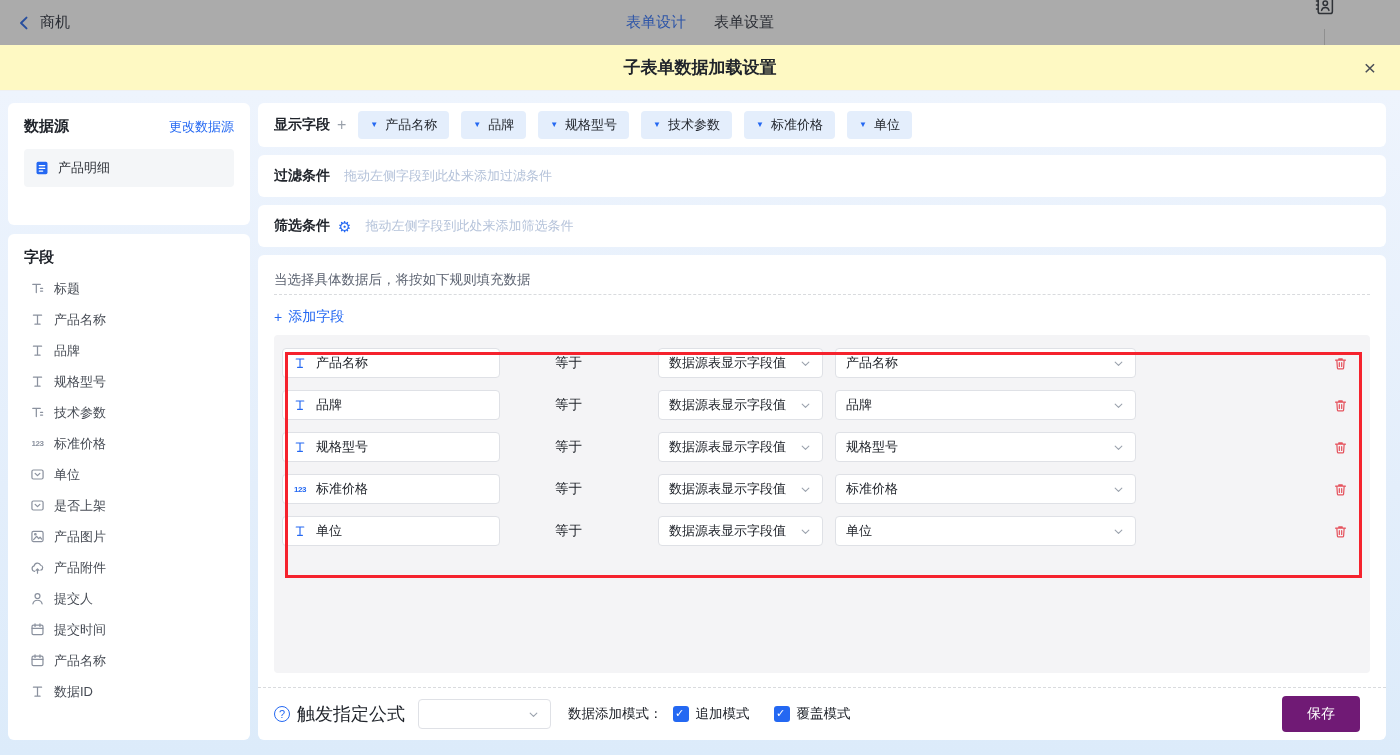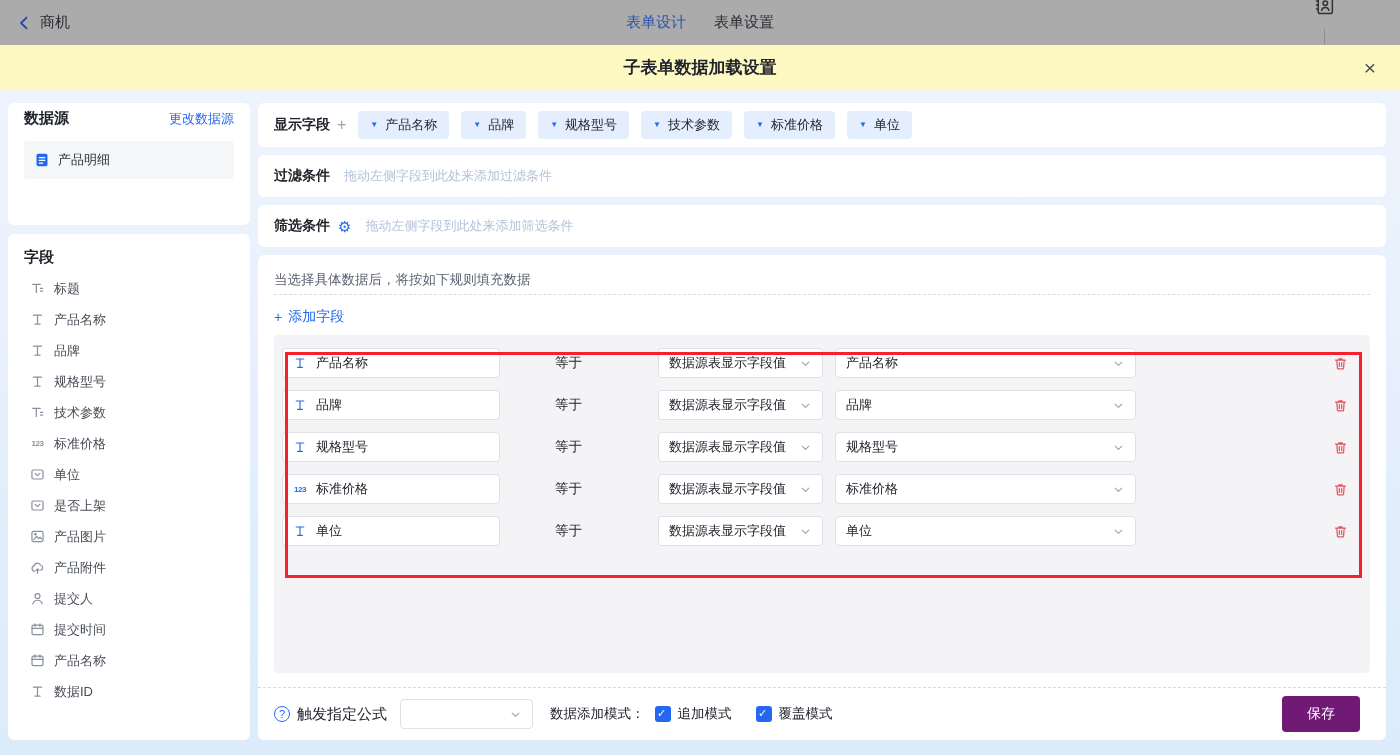--- a/index.html
+++ b/index.html
@@ -34,21 +34,21 @@
     display:flex; align-items:center; justify-content:center; border-bottom:1px solid #eef0f3; }
   .mtitle{ font-size:17px; font-weight:600; color:#20242b; }
   .mclose{ position:absolute; right:24px; top:12px; font-size:21px; color:#4a4e56; cursor:pointer; line-height:1; }
 
   
   .mbody{ position:absolute; top:91px; left:0; width:1400px; height:664px;
     background:linear-gradient(180deg,#eef4fd 0%, #e3eefb 60%, #dcebfa 100%); }
   .card{ background:#ffffff; border-radius:6px; }
 
   
-  .side-ds{ position:absolute; left:8px; top:12px; width:242px; height:122px; padding:6px 16px; }
+  .side-ds{ position:absolute; left:8px; top:12px; width:242px; height:122px; padding:14px 16px; }
   .side-ds-head{ display:flex; align-items:center; justify-content:space-between; }
   .side-head-title{ font-size:15px; font-weight:700; color:#20242b; }
   .link{ font-size:13px; color:#2468f2; cursor:pointer; }
   .ds-item{ margin-top:13px; height:38px; background:#f4f6f8; border-radius:4px; display:flex;
     align-items:center; padding:0 10px; gap:8px; font-size:13px; color:#2b2f36; cursor:pointer; }
   .doc-icon{ width:16px; height:16px; }
 
   .side-fields{ position:absolute; left:8px; top:143px; width:242px; height:506px; padding:14px 16px; }
   .field-list{ margin-top:6px; }
   .field-item{ height:31px; display:flex; align-items:center; gap:9px; padding-left:6px;
@@ -90,21 +90,21 @@
   .dd .chv{ width:13px; height:13px; color:#9ba2ad; flex:none; }
   .trash{ margin-left:auto; margin-right:14px; width:15px; height:15px; color:#e5535e; cursor:pointer; }
 
   .red-annot{ position:absolute; left:27px; top:97px; width:1077px; height:226px;
     border:3px solid #f5222d; pointer-events:none; z-index:5; }
 
   .rules-footer{ position:absolute; left:0; bottom:0; width:100%; height:53px;
     border-top:1px dashed #d9dbde; display:flex; align-items:center; padding:0 16px; }
   .qmark{ width:16px; height:16px; border:1px solid #2468f2; border-radius:50%; color:#2468f2;
     font-size:11px; display:flex; align-items:center; justify-content:center; cursor:pointer; flex:none; }
-  .fx-label{ font-size:15px; margin-left:7px; }
+  .fx-label{ font-size:18px; margin-left:7px; }
   .fx-select{ width:133px; margin-left:13px; }
   .mode-label{ font-size:13.5px; margin-left:17px; }
   .cbx-group{ display:flex; align-items:center; gap:24px; margin-left:10px; }
   .cbx-item{ display:flex; align-items:center; gap:7px; cursor:pointer; }
   .cbx{ width:16px; height:16px; background:#2468f2; border-radius:3px; position:relative; }
   .cbx::after{ content:"✓"; position:absolute; left:2.5px; top:0.5px; color:#fff; font-size:11px; font-weight:700; }
   .cbx-label{ font-size:13.5px; }
   .save-btn{ margin-left:auto; margin-right:10px; width:78px; height:36px; background:#701a75;
     color:#fff; font-size:14px; border:none; border-radius:4px; cursor:pointer; }
 </style>

